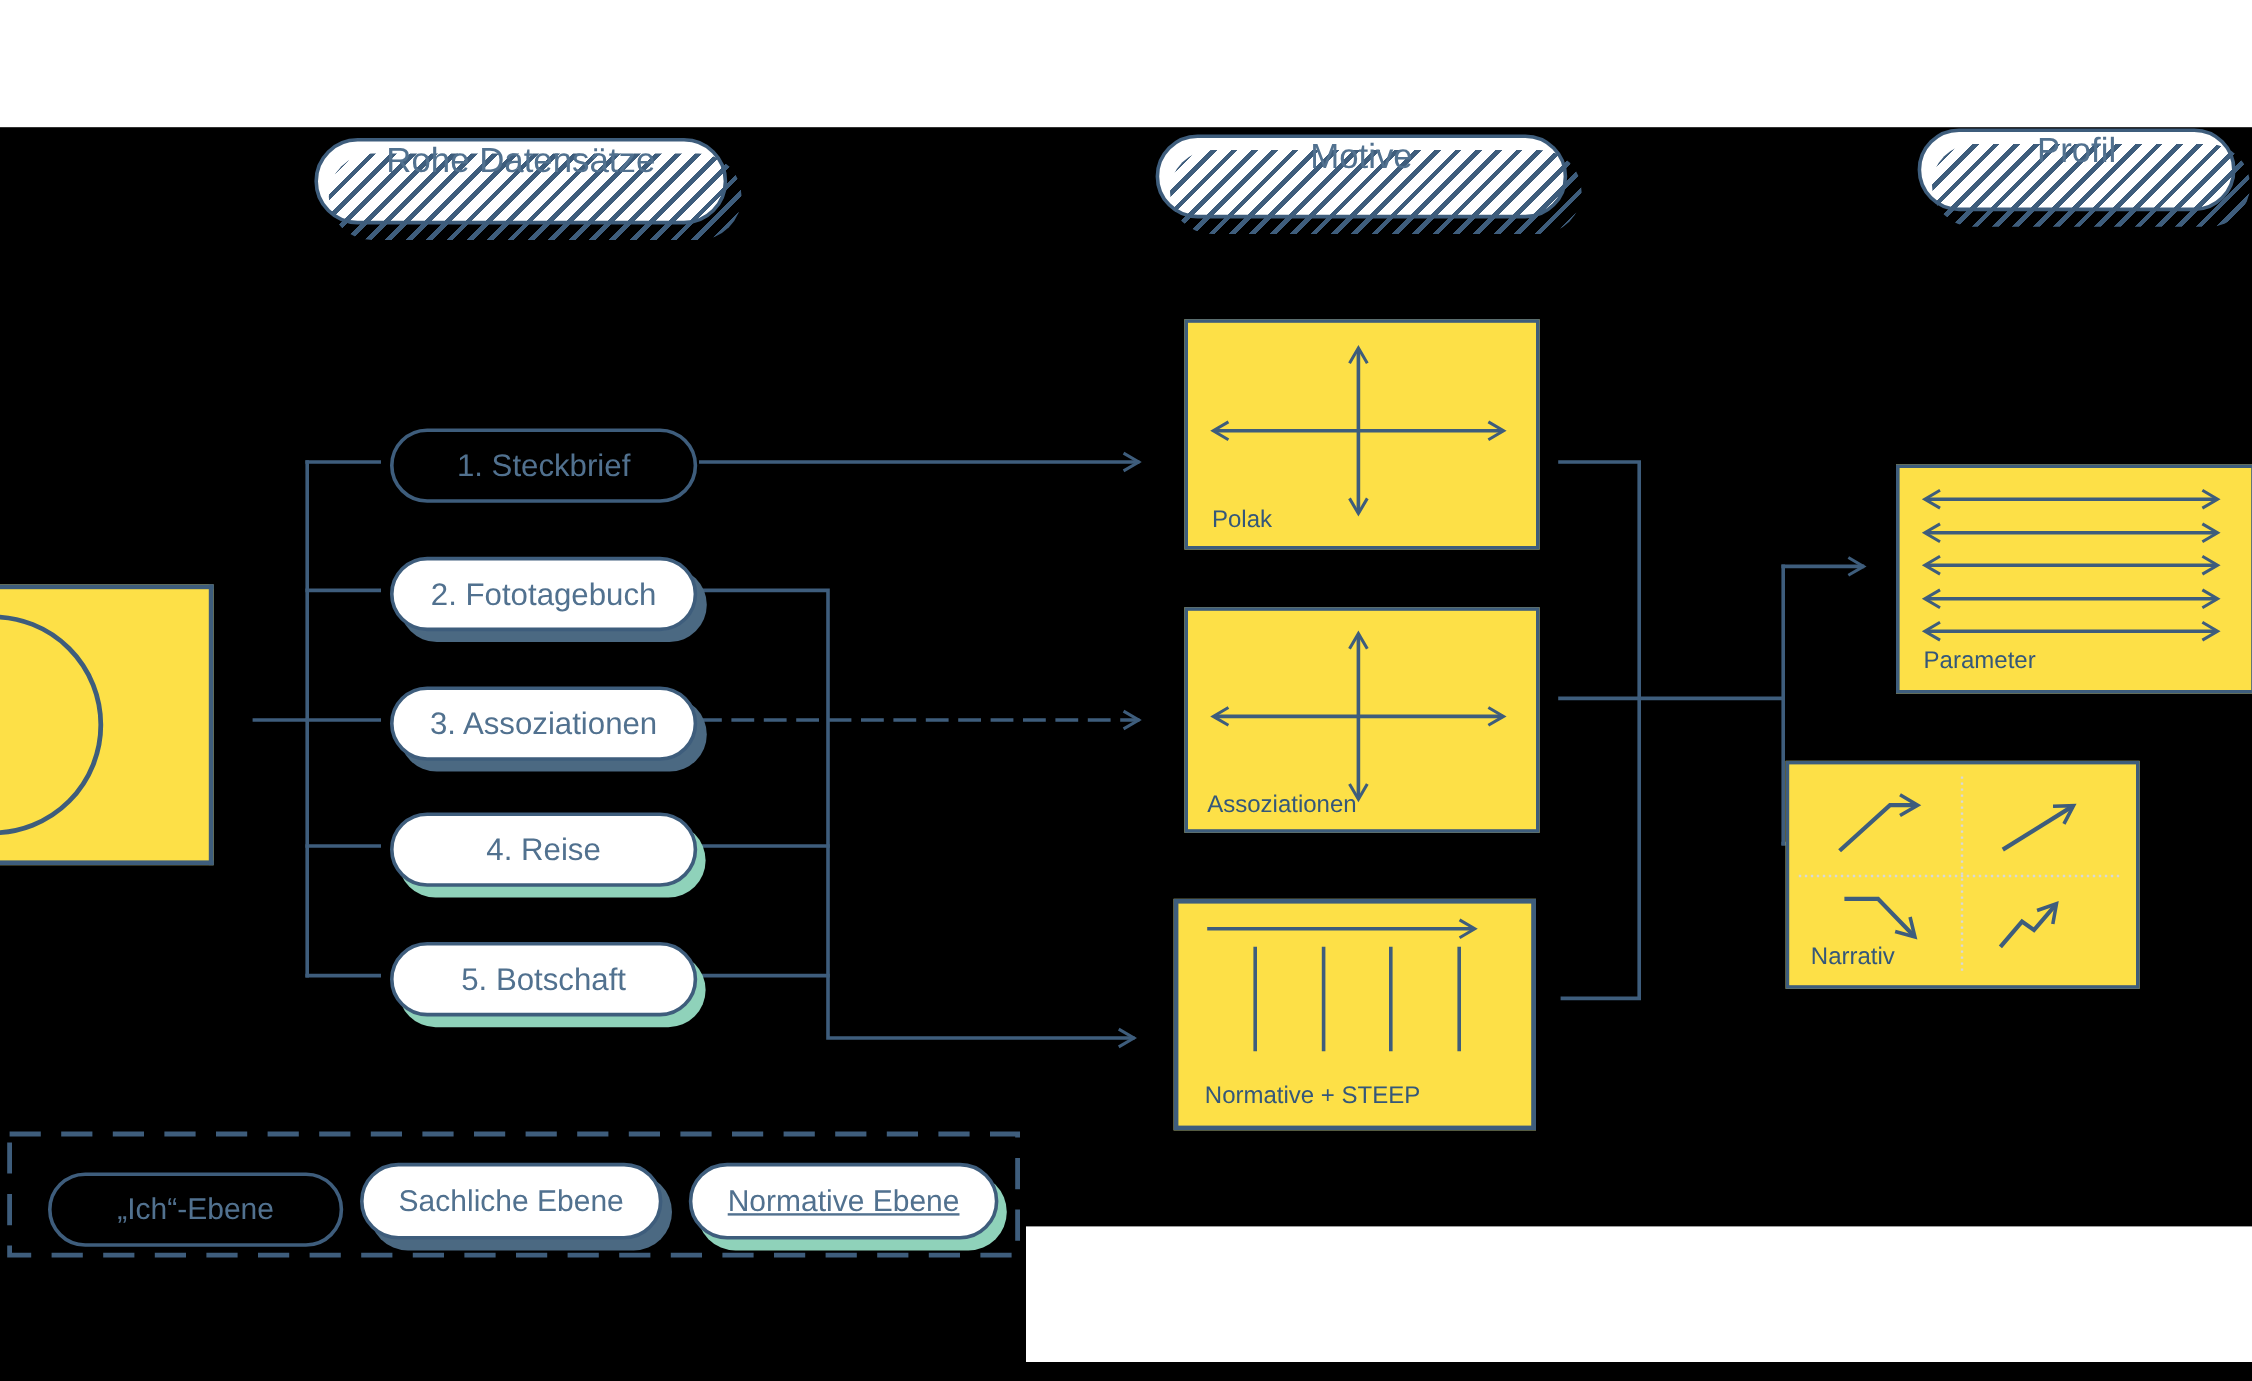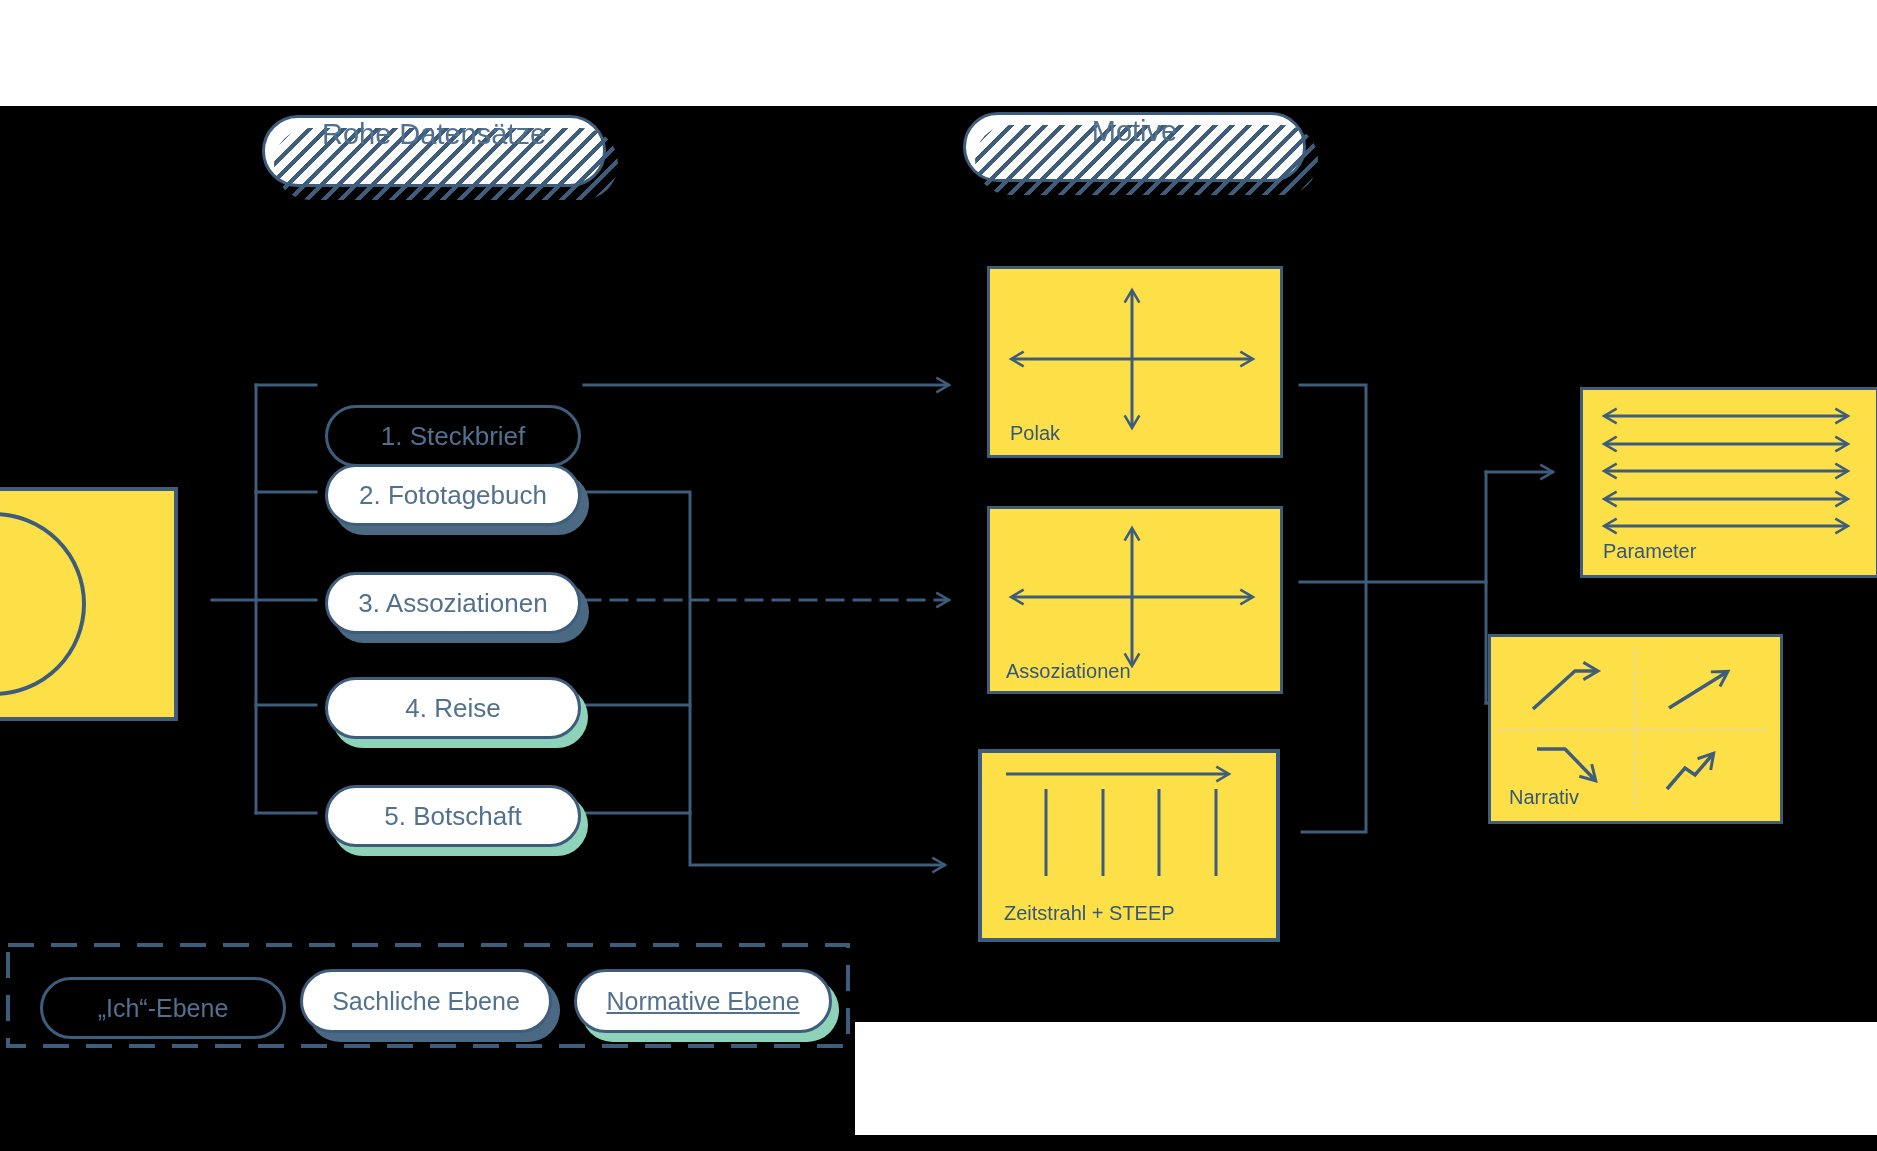--- a/index.html
+++ b/index.html
@@ -90,26 +90,29 @@
 
     <rect x="8" y="945" width="840" height="101" stroke-width="4" stroke-dasharray="26 17"></rect>
   </svg>
 
   <div class="hdr-pill" style="left:262px;top:115px;width:338px;height:66px;">
     <span>Rohe Datensätze</span>
   </div>
   <div class="hdr-pill" style="left:963px;top:112px;width:337px;height:64px;">
     <span>Motive</span>
   </div>
+  <div class="hdr-pill" style="left:1598px;top:107px;width:259px;height:63px;">
+    <span>Profil</span>
+  </div>
 
   <div class="panel thick source-box" style="left:0;top:487px;width:174px;height:226px;">
     <div class="half-circle"></div>
   </div>
 
-  <div class="pill outline" style="left:325px;top:357px;width:250px;height:56px;margin-top:48px;">1. Steckbrief</div>
+  <div class="pill outline" style="left:325px;top:357px;width:250px;height:56px;">1. Steckbrief</div>
   <div class="pill slate" style="left:325px;top:464px;width:250px;height:56px;">2. Fototagebuch</div>
   <div class="pill slate" style="left:325px;top:572px;width:250px;height:56px;">3. Assoziationen</div>
   <div class="pill mint" style="left:325px;top:677px;width:250px;height:56px;">4. Reise</div>
   <div class="pill mint" style="left:325px;top:785px;width:250px;height:56px;">5. Botschaft</div>
 
   <div class="panel" style="left:987px;top:266px;width:290px;height:186px;">
     <svg width="284" height="180" viewBox="0 0 284 180">
       <g stroke="#3e5d7c" stroke-width="3" fill="none">
         <path d="M142 22 V158" marker-start="url(#arrow)" marker-end="url(#arrow)"></path>
         <path d="M22 90 H262" marker-start="url(#arrow)" marker-end="url(#arrow)"></path>
@@ -131,21 +134,21 @@
   <div class="panel thick" style="left:978px;top:749px;width:294px;height:185px;">
     <svg width="286" height="177" viewBox="0 0 286 177">
       <g stroke="#3e5d7c" stroke-width="3" fill="none">
         <path d="M24 21 H246" marker-end="url(#arrow)"></path>
         <path d="M64 36 V123"></path>
         <path d="M121 36 V123"></path>
         <path d="M177 36 V123"></path>
         <path d="M234 36 V123"></path>
       </g>
     </svg>
-    <span class="plabel" style="left:22px;bottom:13px;">Zeitstrahl + STEEP</span>
+    <span class="plabel" style="left:22px;bottom:13px;">Normative + STEEP</span>
   </div>
 
   <div class="panel" style="left:1580px;top:387px;width:293px;height:185px;">
     <svg width="287" height="179" viewBox="0 0 287 179">
       <g stroke="#3e5d7c" stroke-width="3" fill="none">
         <path d="M22 26 H264" marker-start="url(#arrow)" marker-end="url(#arrow)"></path>
         <path d="M22 54 H264" marker-start="url(#arrow)" marker-end="url(#arrow)"></path>
         <path d="M22 81 H264" marker-start="url(#arrow)" marker-end="url(#arrow)"></path>
         <path d="M22 109 H264" marker-start="url(#arrow)" marker-end="url(#arrow)"></path>
         <path d="M22 136 H264" marker-start="url(#arrow)" marker-end="url(#arrow)"></path>

